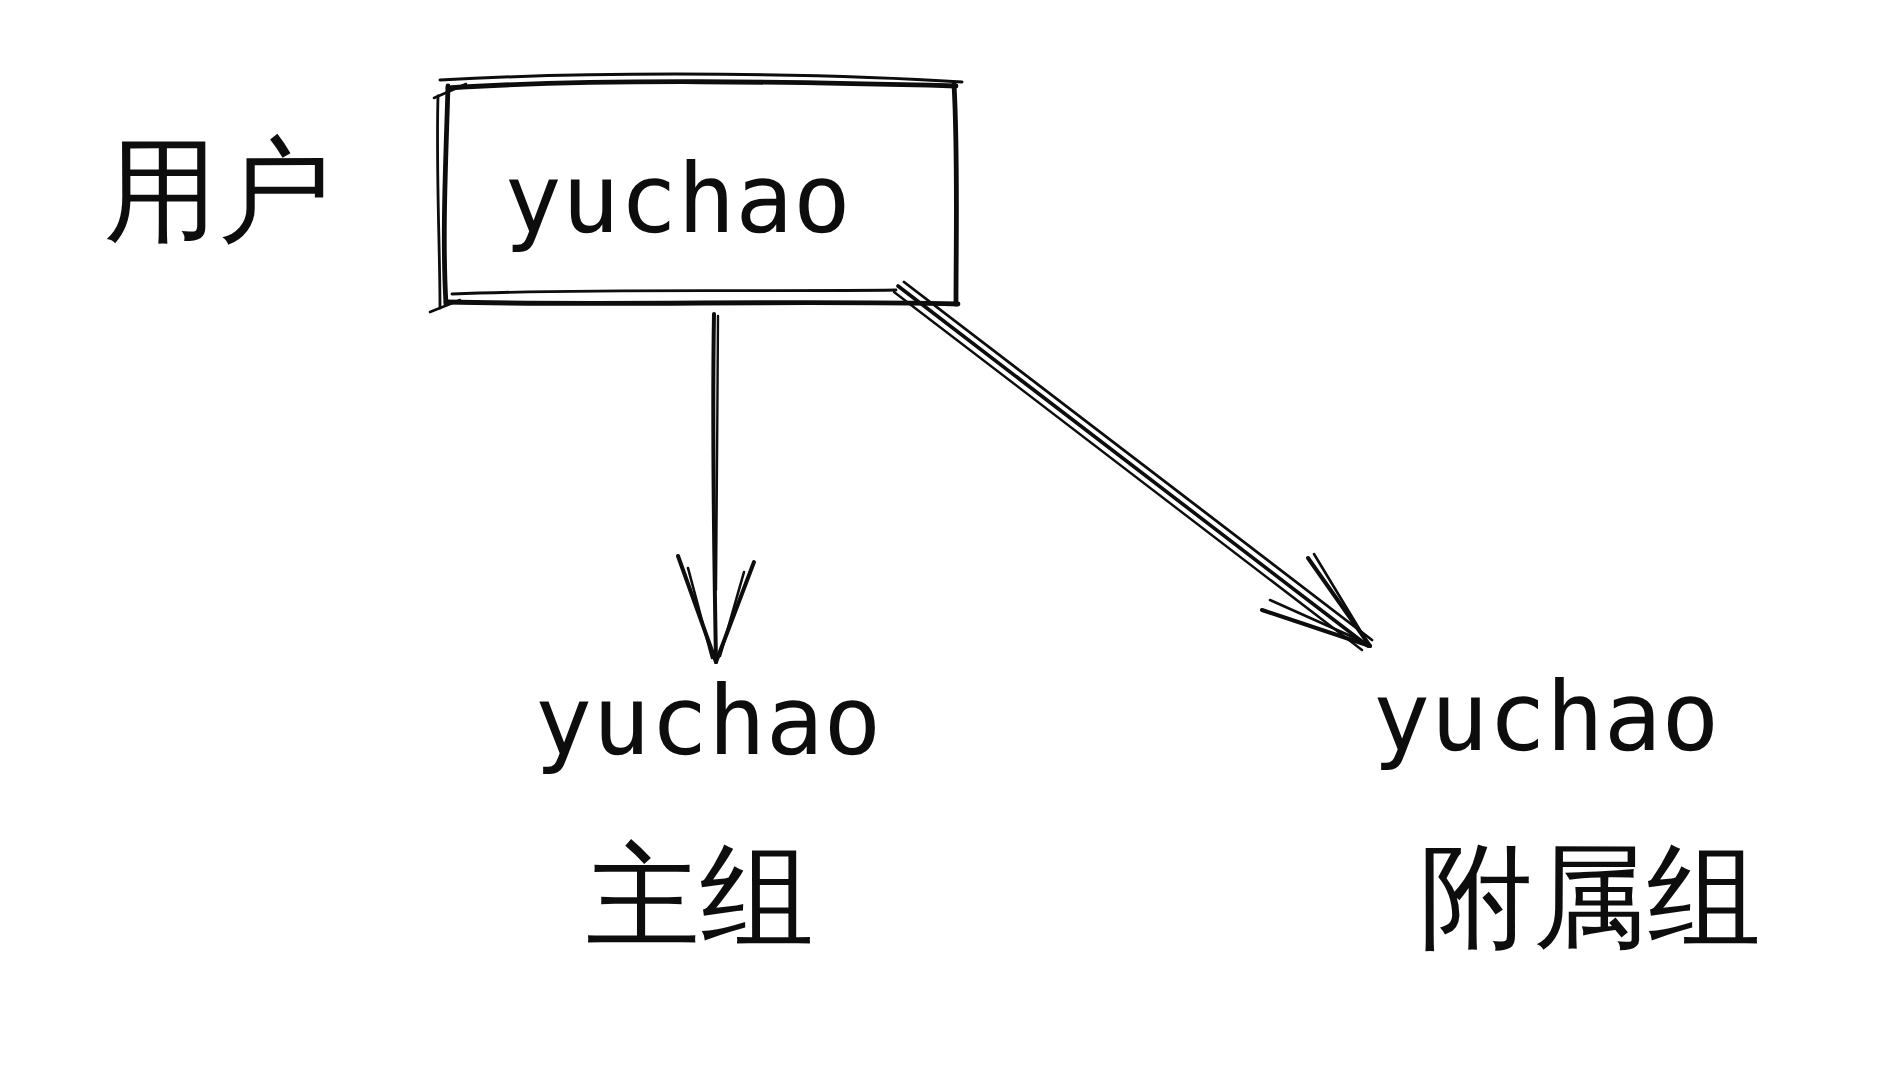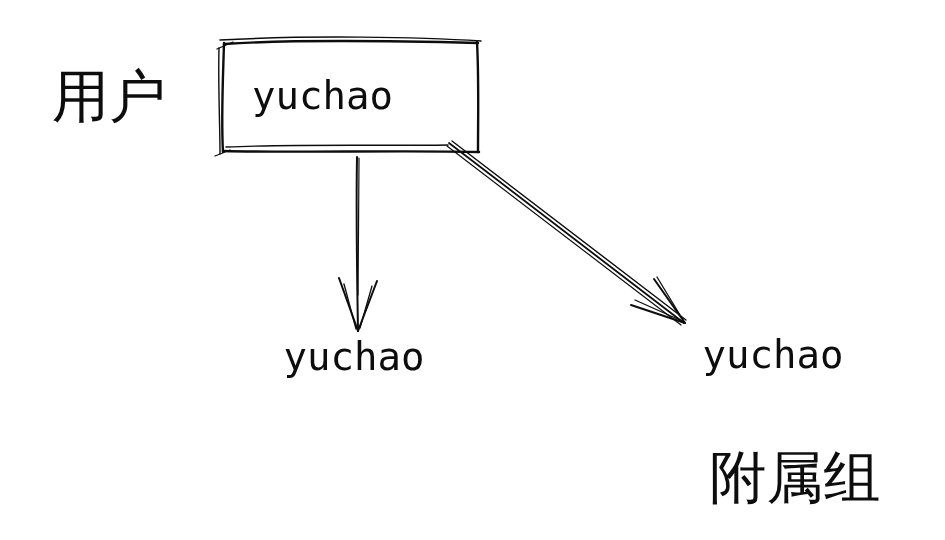--- a/index.html
+++ b/index.html
@@ -28,34 +28,34 @@
     stroke-linejoin: round;
   }
   .txt {
     position: absolute;
     color: var(--ink);
     line-height: 1;
     white-space: nowrap;
   }
   .mono {
     font-family: "DejaVu Sans Mono", monospace;
-    font-size: 39px;
+    font-size: 48px;
     font-weight: 500;
   }
   .cjk {
     font-family: "DejaVu Sans", sans-serif;
     font-size: 57px;
     font-weight: 500;
   }
   .user-label  { left: 52px;  top: 68px; }
   .node-text   { left: 252px; top: 76px; }
   .g1-name     { left: 354px; top: 337px; transform: translateX(-50%); }
   .g2-name     { left: 773px; top: 335px; transform: translateX(-50%); }
   .g1-type     { left: 350px; top: 421px; transform: translateX(-50%); }
-  .g2-type     { left: 795px; top: 421px; transform: translateX(-50%); margin-top: 28px; }
+  .g2-type     { left: 795px; top: 421px; transform: translateX(-50%); }
 </style>
 </head>
 <body>
 
 <div class="canvas">
 
   <svg class="stroke-layer" viewBox="0 0 945 540" aria-hidden="true">
 
     <g>
       <path d="M224,44 C300,39 400,41 478,43" stroke-width="2.4"></path>
@@ -88,18 +88,19 @@
       <path d="M682,321 L635,300" stroke-width="1.3"></path>
     </g>
   </svg>
 
   <div class="txt cjk user-label">用户</div>
 
   <div class="txt mono node-text">yuchao</div>
 
   <div class="txt mono g1-name">yuchao</div>
 
+  <div class="txt cjk g1-type">主组</div>
 
   <div class="txt mono g2-name">yuchao</div>
 
   <div class="txt cjk g2-type">附属组</div>
 
 </div>
 
 </body></html>

